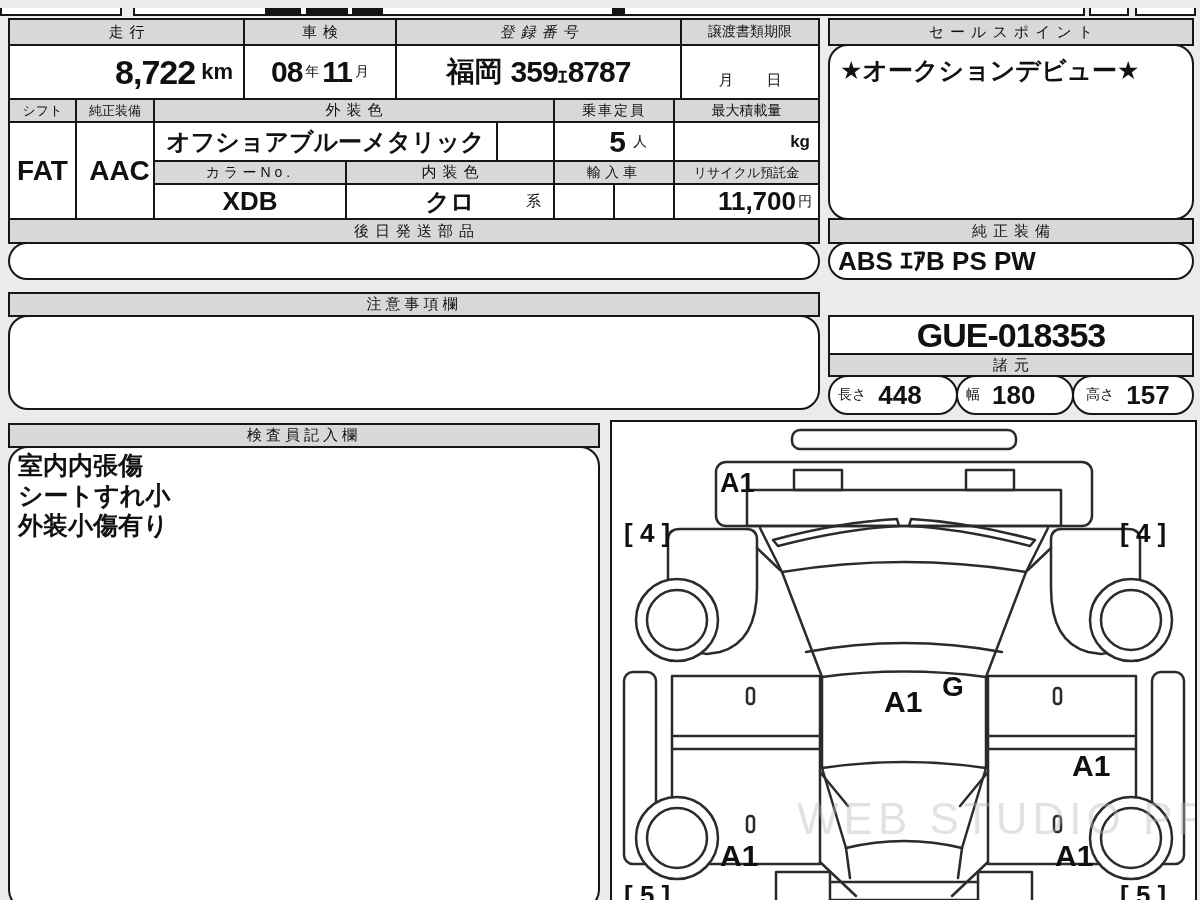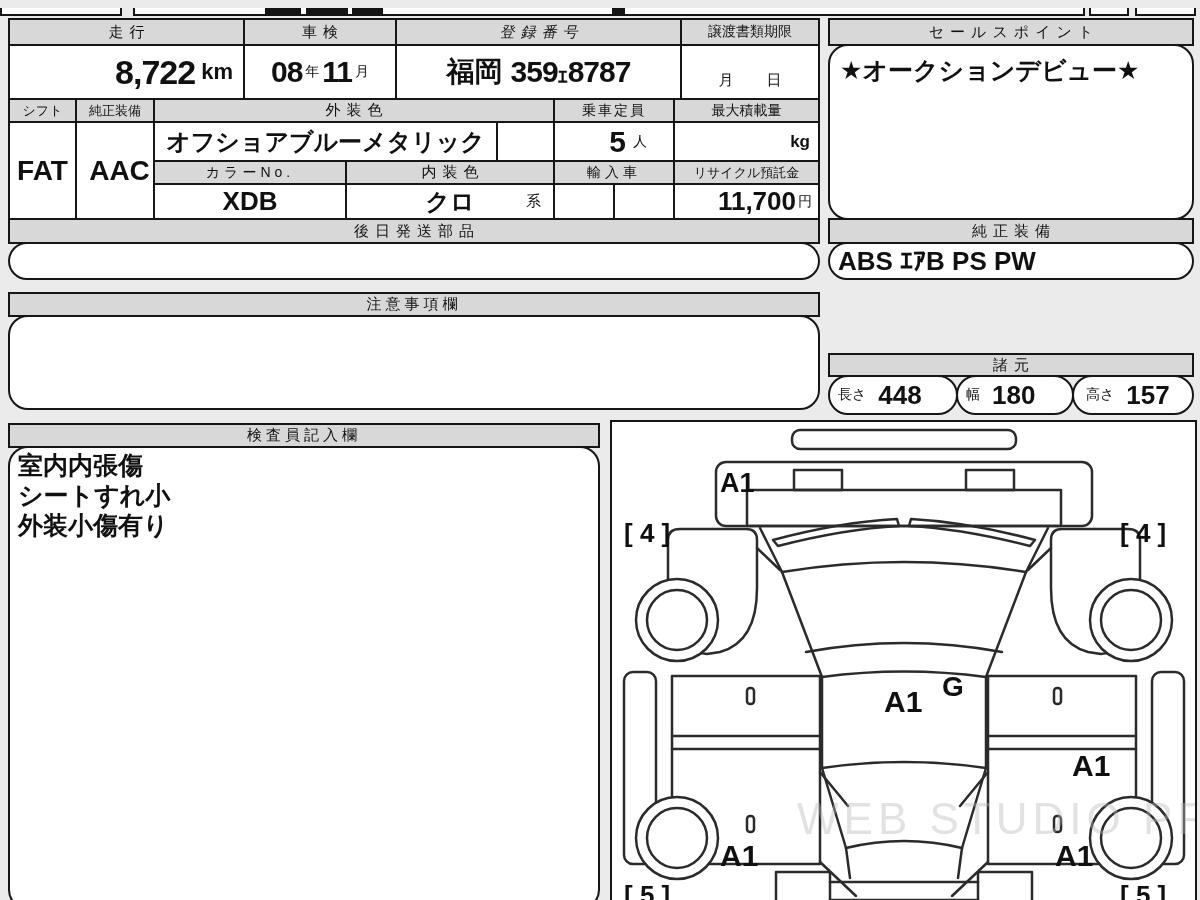--- a/index.html
+++ b/index.html
@@ -124,20 +124,23 @@
     <span style="font-size:25px;font-weight:bold;">★オークションデビュー★</span>
   </div>
   <div class="cell hdr ls6" style="left:828px;top:210px;width:366px;height:26px;">純正装備</div>
   <div class="cell left" style="left:828px;top:234px;width:366px;height:38px;padding-left:8px;">
     <span class="n26">ABS ｴｱB PS PW</span>
   </div>
 
   <div class="cell hdr ls4" style="left:8px;top:284px;width:812px;height:25px;">注意事項欄</div>
   <div class="cell left top" style="left:8px;top:307px;width:812px;height:95px;padding:4px 8px;"></div>
 
+  <div class="cell" style="left:828px;top:307px;width:366px;height:40px;">
+    <span class="n34">GUE-018353</span>
+  </div>
   <div class="cell hdr ls6" style="left:828px;top:345px;width:366px;height:24px;">諸元</div>
   <div class="cell left" style="left:828px;top:367px;width:130px;height:40px;padding-left:8px;gap:12px;">
     <span class="f14">長さ</span>
     <span class="n26">448</span>
   </div>
   <div class="cell left" style="left:956px;top:367px;width:118px;height:40px;padding-left:8px;gap:12px;">
     <span class="f14">幅</span>
     <span class="n26">180</span>
   </div>
   <div class="cell left" style="left:1072px;top:367px;width:122px;height:40px;padding-left:12px;gap:12px;">

